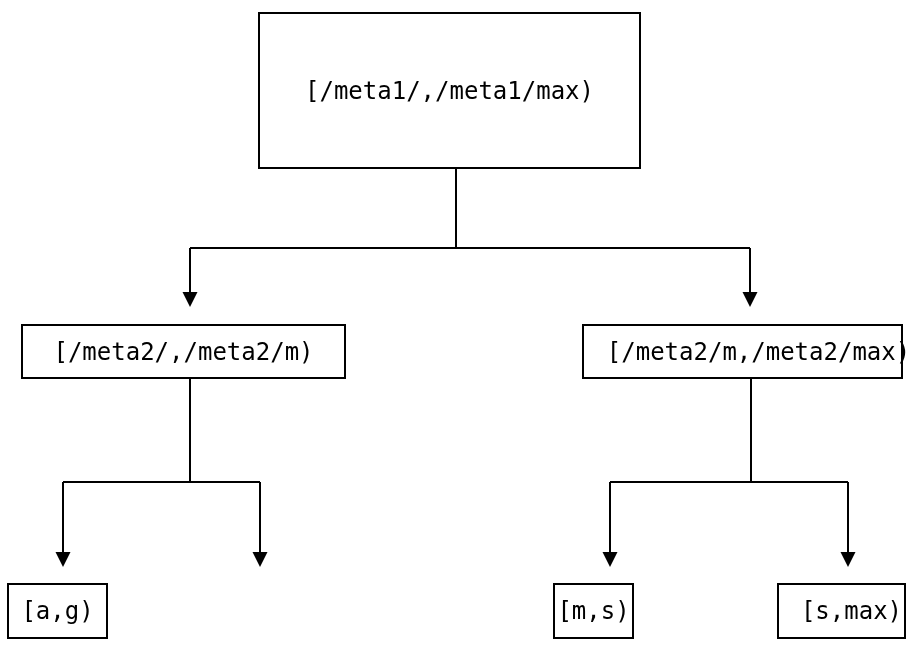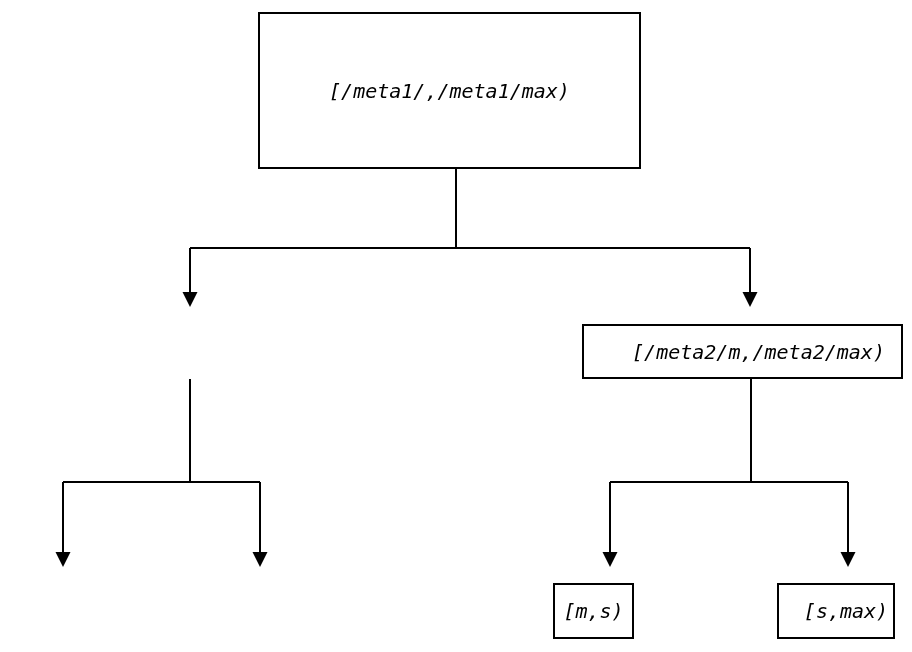--- a/index.html
+++ b/index.html
@@ -32,32 +32,31 @@
     stroke: none;
   }
   .node {
     position: absolute;
     box-sizing: border-box;
     border: 2px solid var(--line, #000000);
     background: var(--background, #ffffff);
     display: flex;
     align-items: center;
     justify-content: center;
-    font-size: 20px;
+    font-size: 24px;
     color: var(--text, #000000);
     white-space: nowrap;
-    font-style: italic;
   }
   .node-root      { left: 258px; top: 12px;  width: 383px; height: 157px; }
   .node-l2-left   { left: 21px;  top: 324px; width: 325px; height: 55px;  }
   .node-l2-right  { left: 582px; top: 324px; width: 321px; height: 55px; padding-left: 32px;  }
   .node-leaf-ag   { left: 7px;   top: 583px; width: 101px; height: 56px;  }
   .node-leaf-gm   { left: 203px; top: 583px; width: 101px; height: 56px;  }
   .node-leaf-ms   { left: 553px; top: 583px; width: 81px; height: 56px;  }
-  .node-leaf-smax { left: 777px; top: 583px; width: 118px; height: 56px; padding-left: 20px;  }
+  .node-leaf-smax { left: 777px; top: 583px; width: 129px; height: 56px; padding-left: 20px;  }
 </style>
 </head>
 <body>
 
 <div class="canvas">
 
   <svg class="connectors" viewBox="0 0 912 652" xmlns="http://www.w3.org/2000/svg">
 
     <g>
       <path d="M456 169 L456 248 M190 248 L750 248 M190 248 L190 293 M750 248 L750 293"></path>
@@ -73,22 +72,24 @@
 
     <g>
       <path d="M751 379 L751 482 M610 482 L848 482 M610 482 L610 553 M848 482 L848 553"></path>
       <polygon points="610,567 602.5,552 617.5,552"></polygon>
       <polygon points="848,567 840.5,552 855.5,552"></polygon>
     </g>
   </svg>
 
   <div class="node node-root">[/meta1/,/meta1/max)</div>
 
+  <div class="node node-l2-left">[/meta2/,/meta2/m)</div>
 
   <div class="node node-l2-right">[/meta2/m,/meta2/max)</div>
 
+  <div class="node node-leaf-ag">[a,g)</div>
 
 
   <div class="node node-leaf-ms">[m,s)</div>
 
   <div class="node node-leaf-smax">[s,max)</div>
 
 </div>
 
 </body></html>

